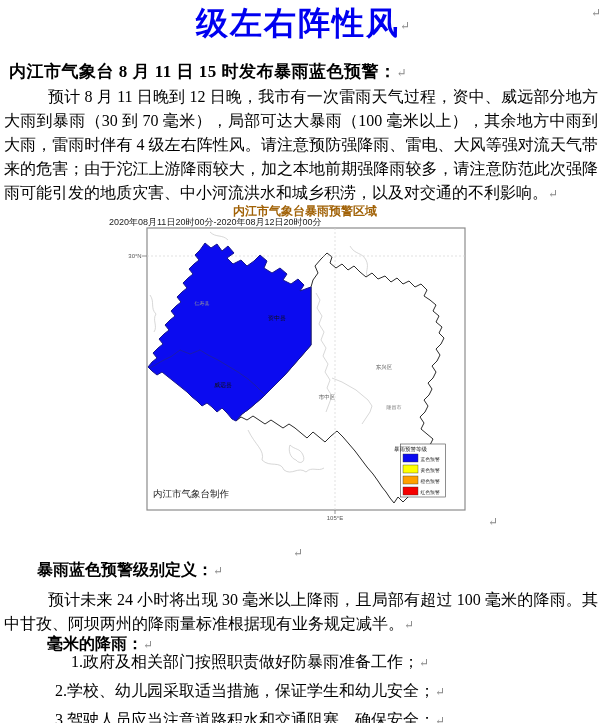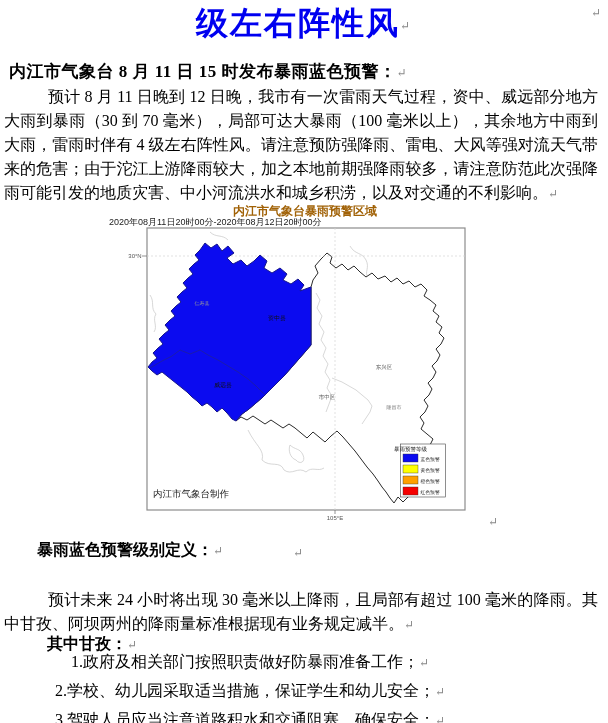--- a/index.html
+++ b/index.html
@@ -129,29 +129,29 @@
       <text x="420.5" y="493.5" font-size="4.8" fill="#333">红色预警</text>
     </g>
 
     <text x="153" y="497" font-size="9.5" fill="#222">内江市气象台制作</text>
   </svg>
 
   <span class="pilcrow abs" style="left:488px;top:515px;">↵</span>
 
   <span class="pilcrow abs" style="left:293px;top:546px;">↵</span>
 
-  <div class="sub-heading" style="left:37px;top:540px;">
+  <div class="sub-heading" style="left:37px;top:560px;">
     <span>暴雨蓝色预警级别定义：</span><span class="pilcrow">↵</span>
   </div>
   <div class="para def">
     <span>预计未来 24 小时将出现 30 毫米以上降雨，且局部有超过 100 毫米的降雨。其中甘孜、阿坝两州的降雨量标准根据现有业务规定减半。</span><span class="pilcrow">↵</span>
   </div>
 
   <div class="sub-heading" style="left:47px;top:634px;">
-    <span>其中甘孜：</span><span class="pilcrow">↵</span>
+    <span>毫米的降雨：</span><span class="pilcrow">↵</span>
   </div>
   <div class="guide-list">
     <div><span>1.政府及相关部门按照职责做好防暴雨准备工作；</span><span class="pilcrow">↵</span></div>
     <div><span>2.学校、幼儿园采取适当措施，保证学生和幼儿安全；</span><span class="pilcrow">↵</span></div>
     <div><span>3.驾驶人员应当注意道路积水和交通阻塞，确保安全；</span><span class="pilcrow">↵</span></div>
   </div>
 
 </div>
 
 </body></html>

